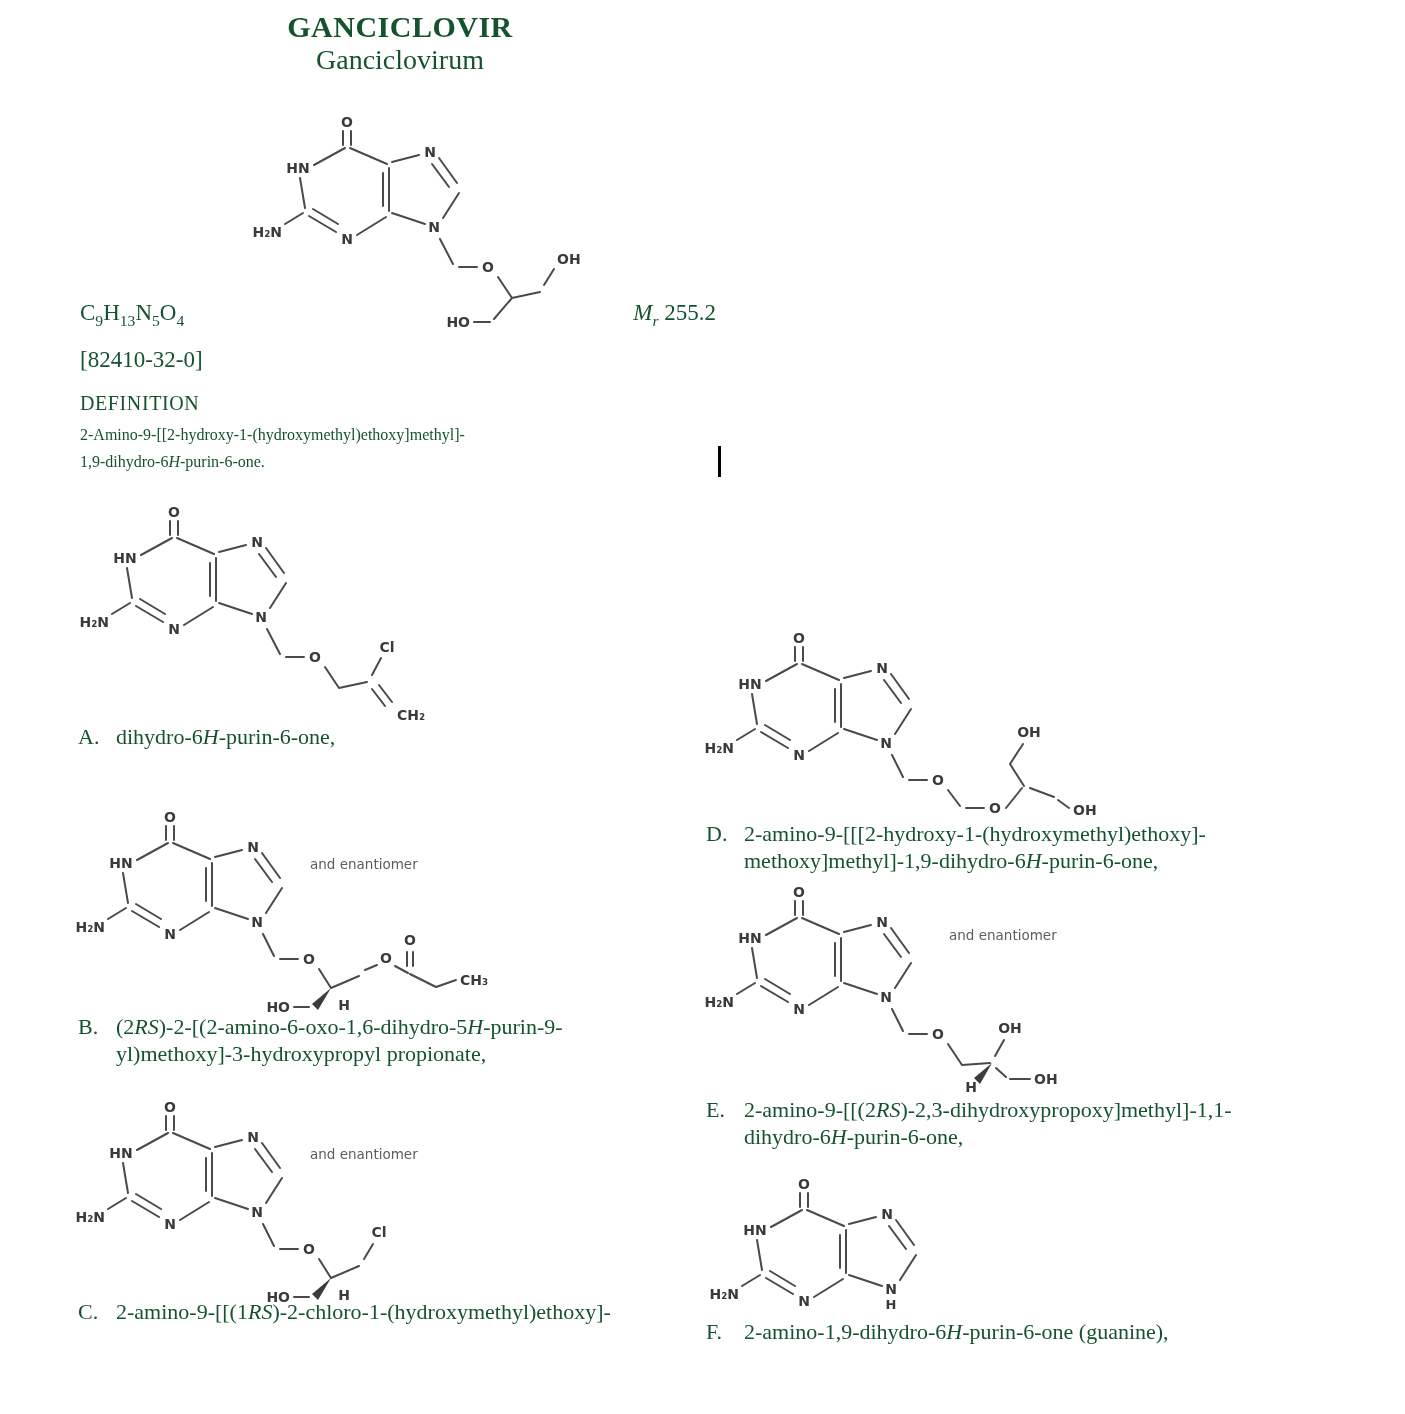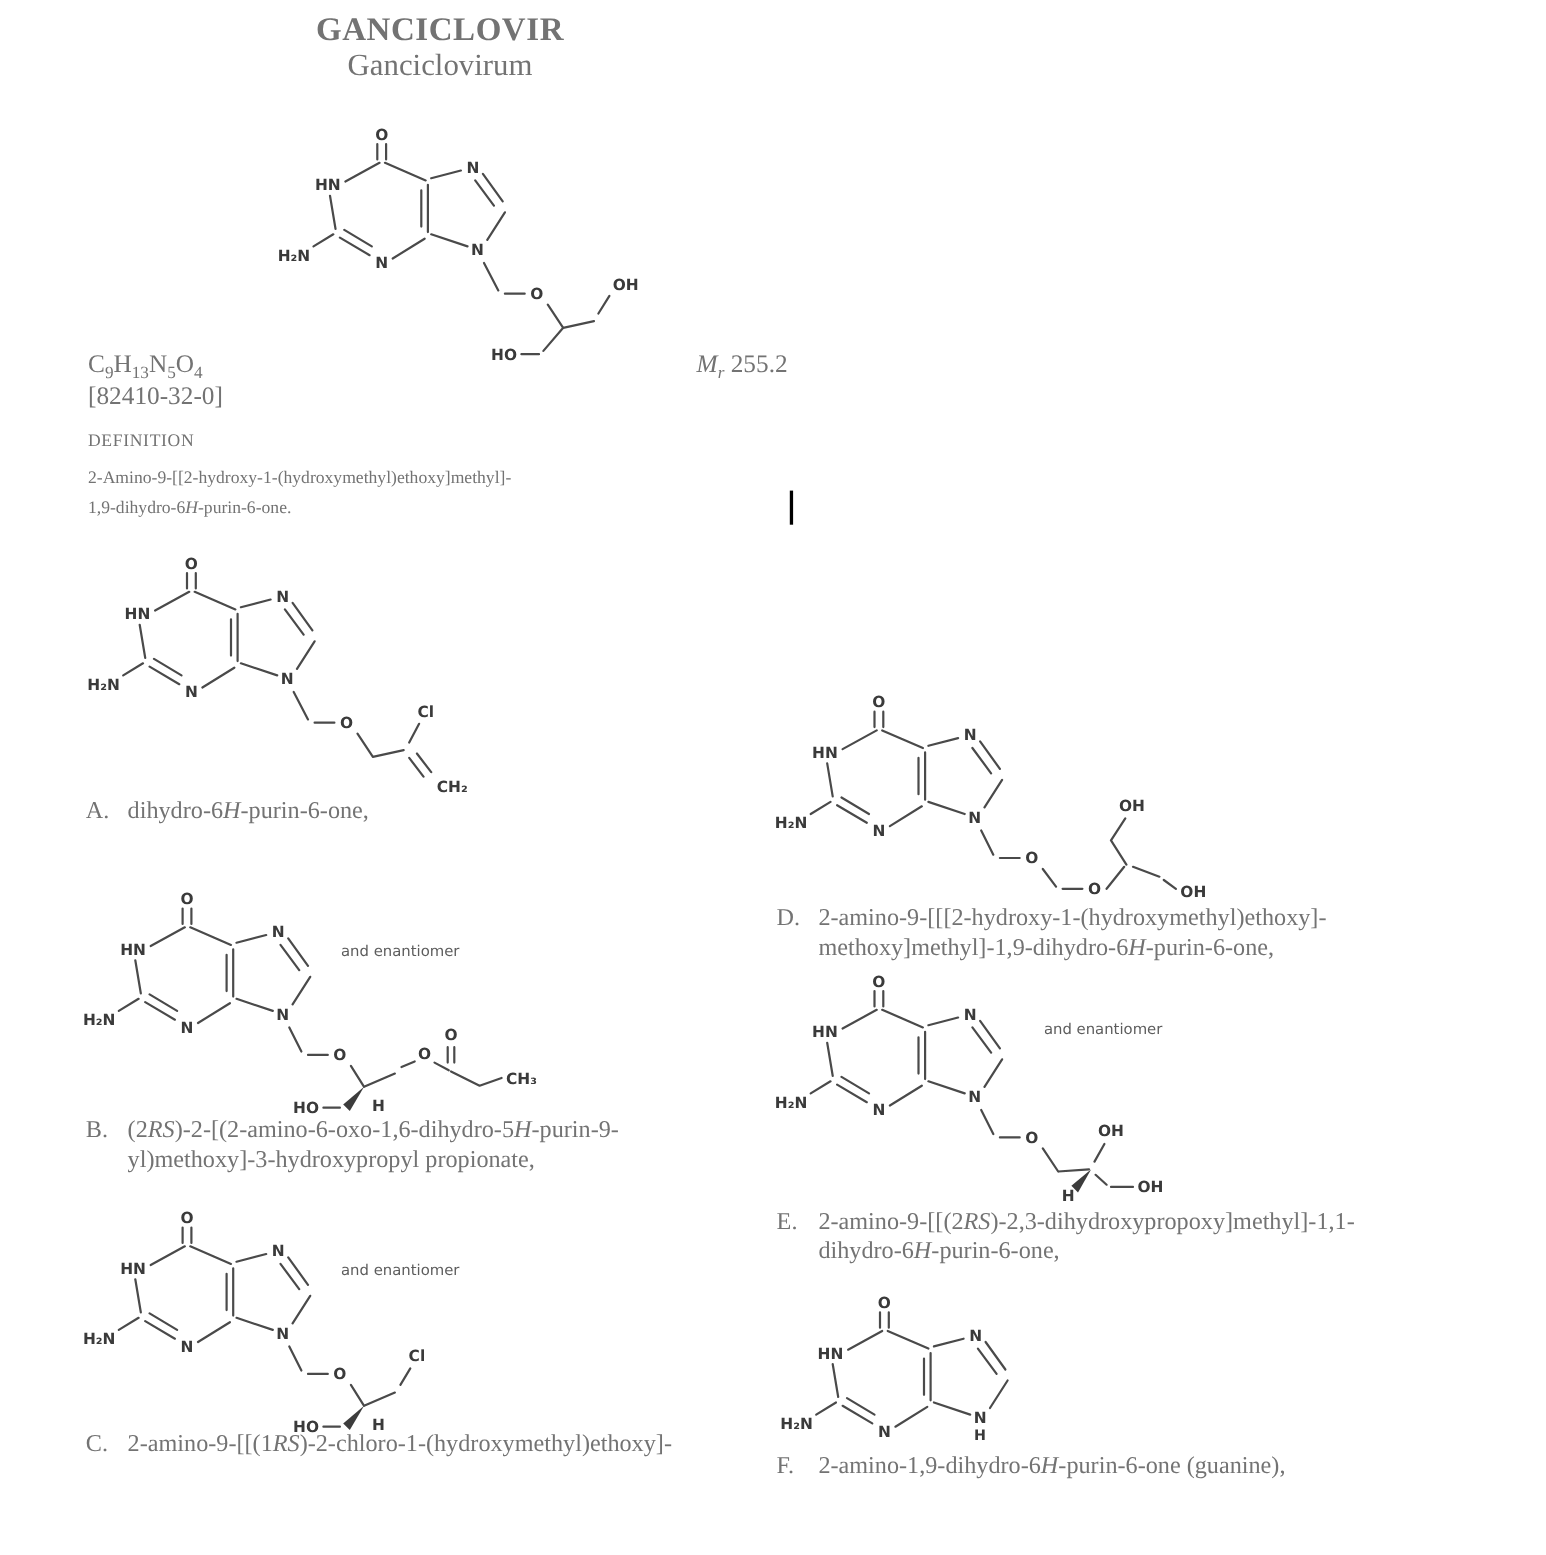--- a/index.html
+++ b/index.html
@@ -1,24 +1,24 @@
 <!DOCTYPE html>
 <html><head>
 <meta charset="utf-8">
 <style>
   html,body{margin:0;padding:0;background:#ffffff;}
   #page{position:relative;width:1405px;height:1414px;background:#ffffff;
-        font-family:"Liberation Serif",serif;color:#737373;overflow:hidden;}
+        font-family:"Liberation Serif",serif;color:#14532d;overflow:hidden;}
   .abs{position:absolute;}
   .title-block{left:100px;top:10px;width:600px;text-align:center;}
   .doc-title{font-size:30px;font-weight:bold;letter-spacing:0.5px;}
   .doc-subtitle{font-size:28px;}
-  .formula-row{left:80px;top:318px;width:636px;display:flex;justify-content:space-between;font-size:23px;}
+  .formula-row{left:80px;top:300px;width:636px;display:flex;justify-content:space-between;font-size:23px;}
   .cas{left:80px;top:347px;font-size:23px;}
-  .def-heading{left:80px;top:392px;font-size:16px;letter-spacing:0.6px;}
+  .def-heading{left:80px;top:392px;font-size:20px;letter-spacing:0.6px;}
   .def-text{left:80px;top:421px;font-size:16px;line-height:27px;width:660px;}
   .caption{font-size:22px;line-height:27px;display:flex;}
   .cap-label{width:38px;flex-shrink:0;}
   .cap-line{display:block;}
   .it{font-style:italic;}
   .sub{vertical-align:sub;font-size:0.68em;}
   .cursor-bar{left:718px;top:446px;width:3px;height:31px;background:#000;}
   .struct{position:absolute;overflow:visible;}
   .bond{stroke:#4a4a4a;stroke-width:2;fill:none;stroke-linecap:round;}
   .wedge{fill:#3c3c3c;stroke:none;}

